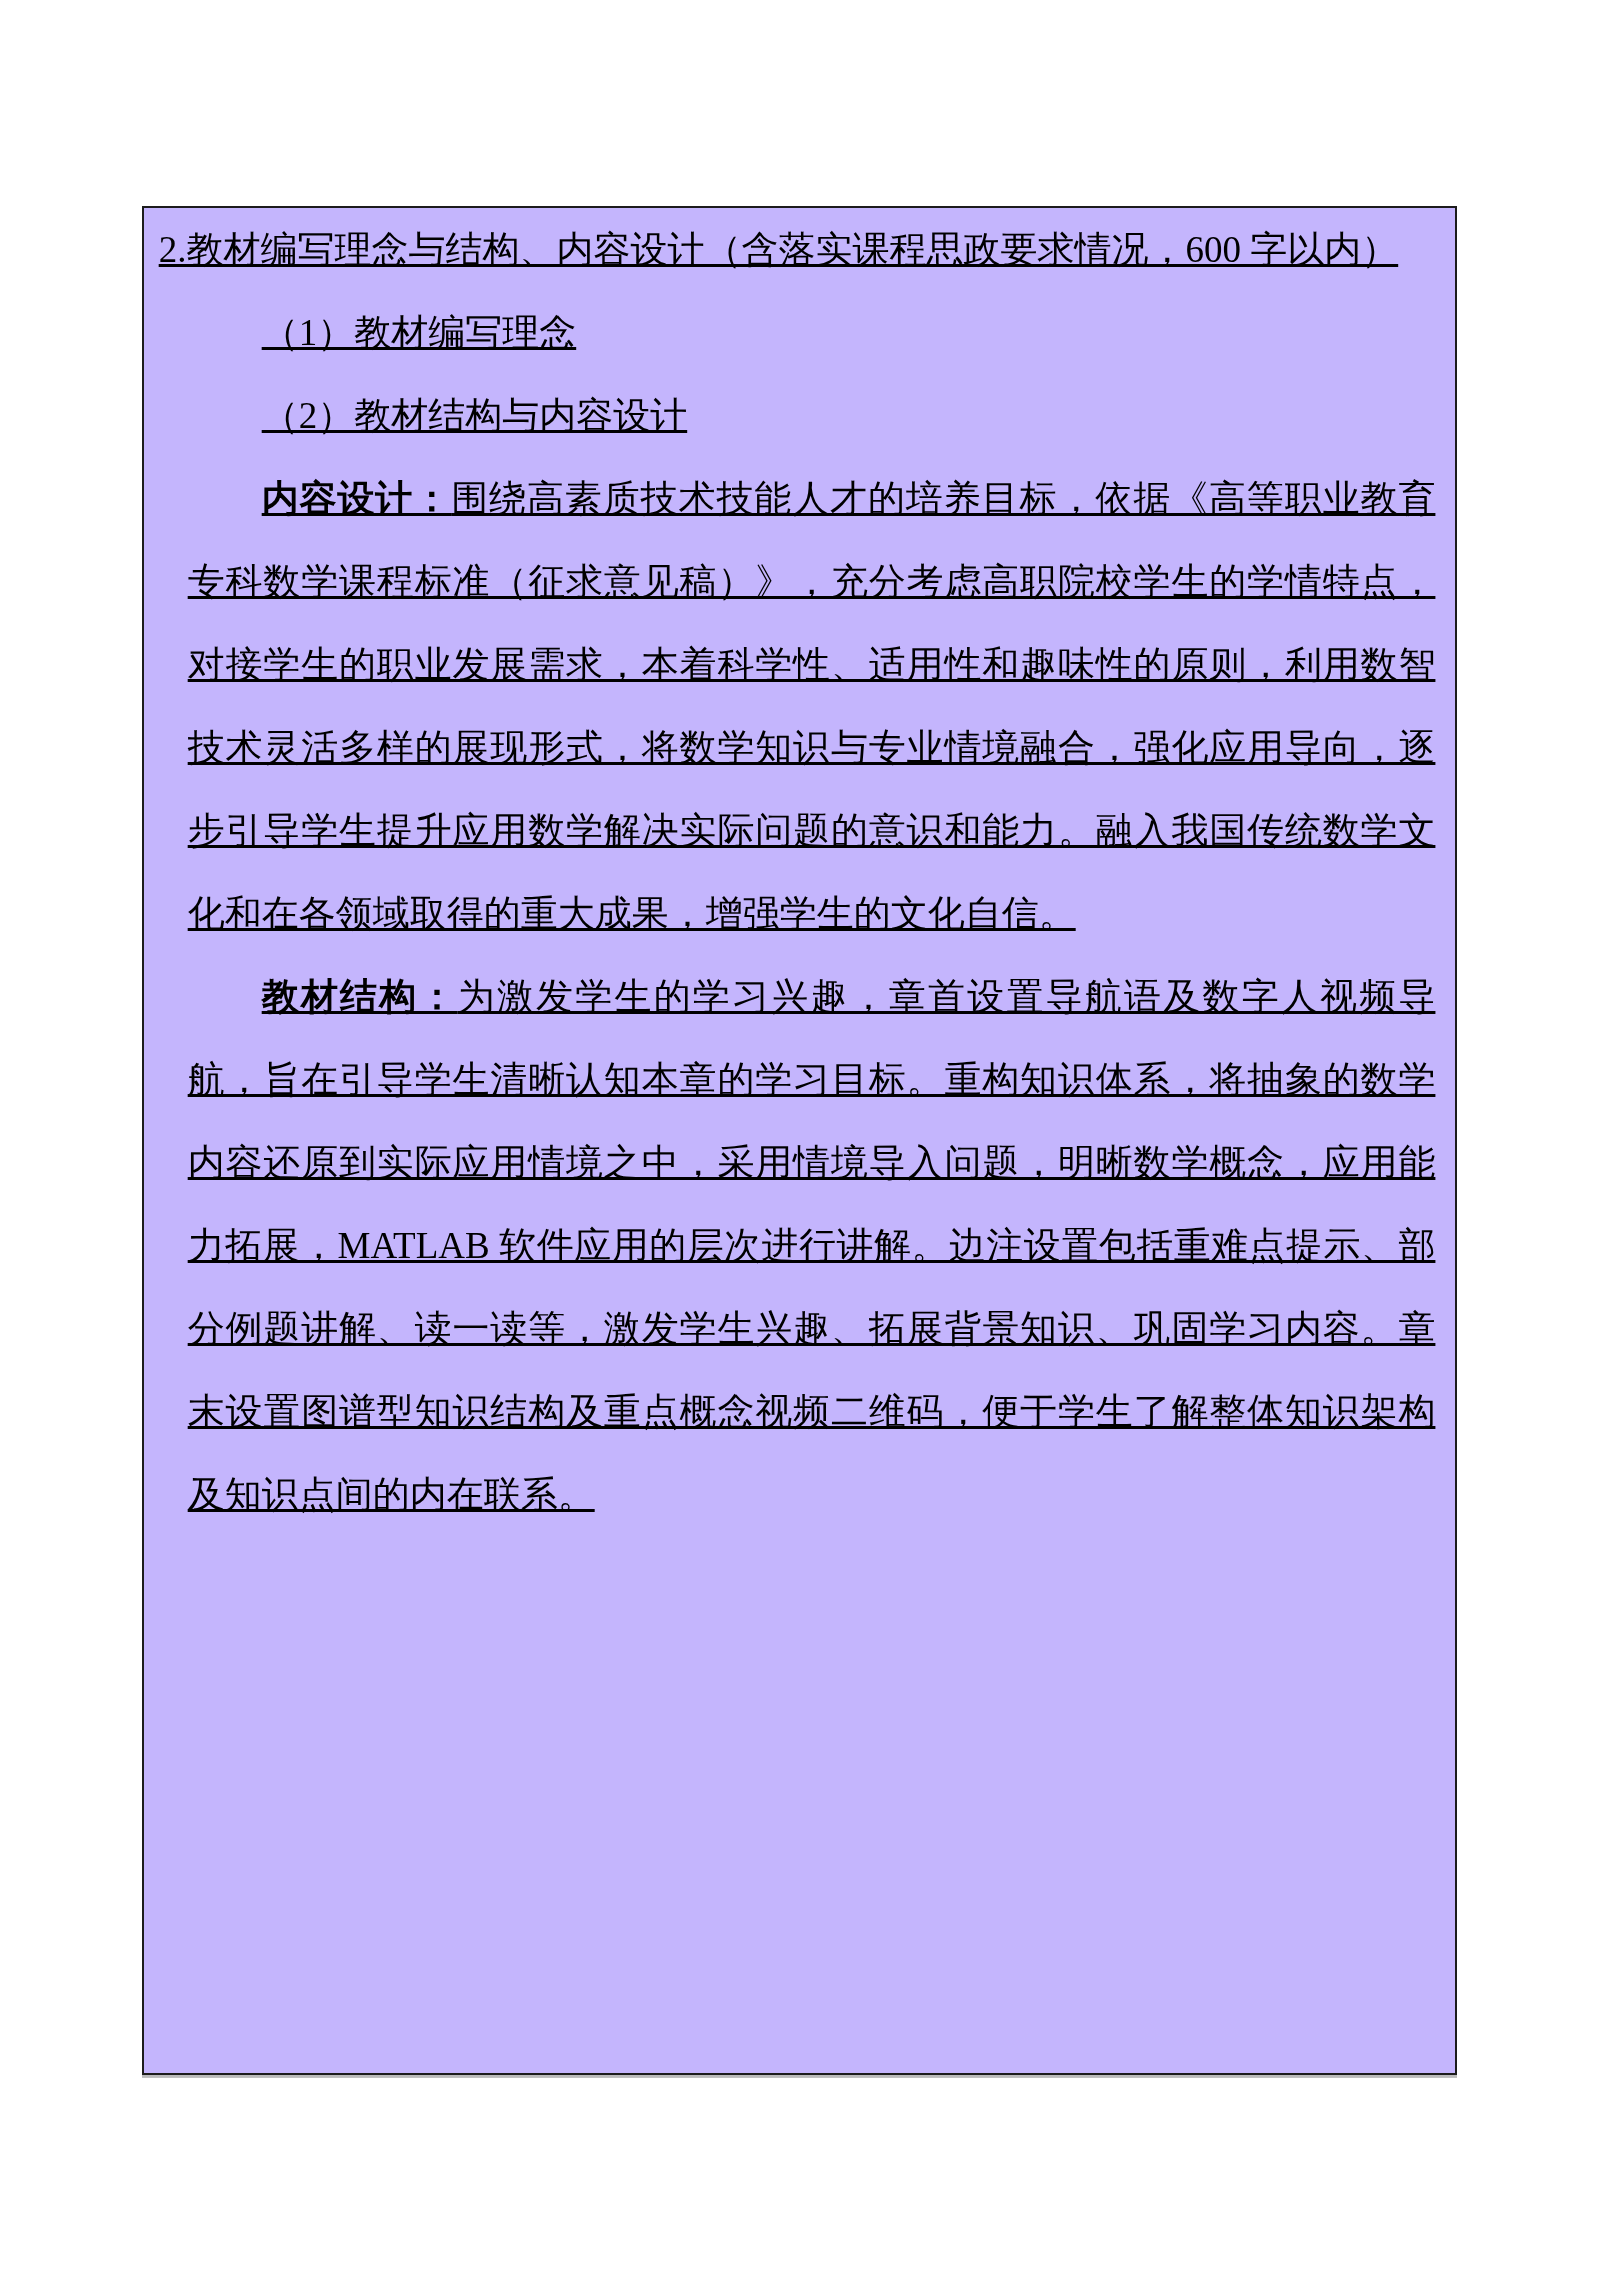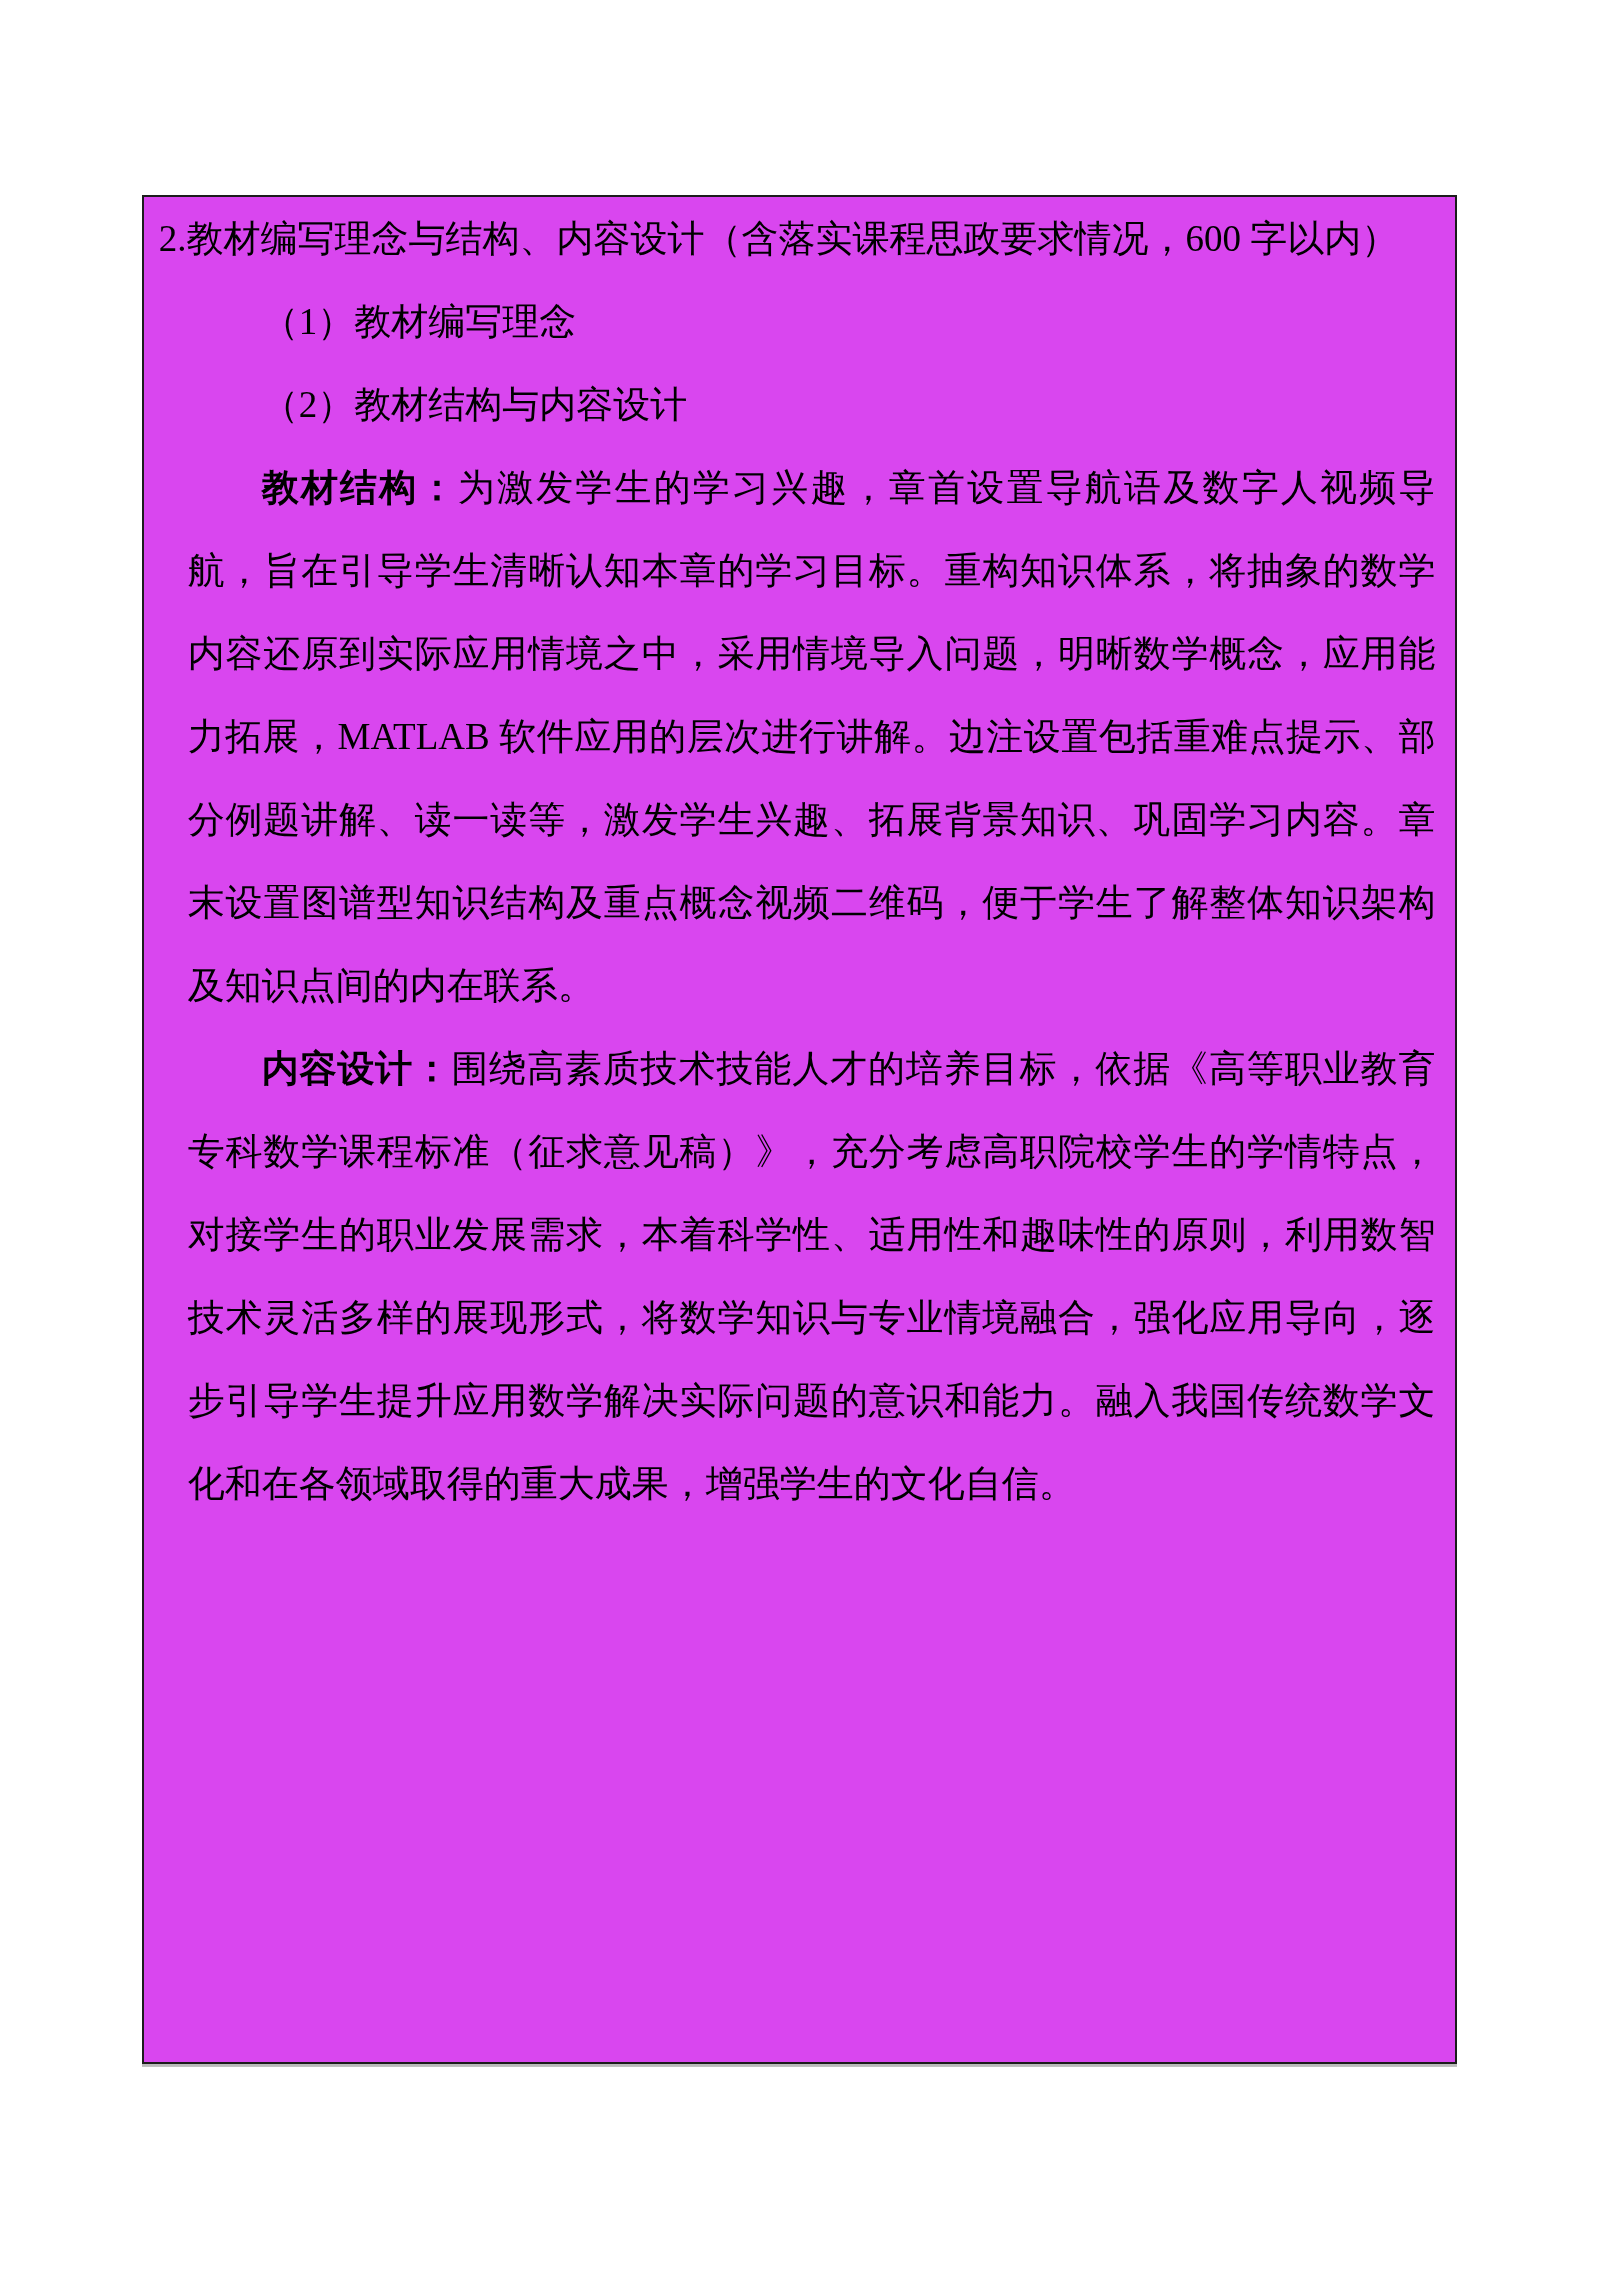--- a/index.html
+++ b/index.html
@@ -15,29 +15,30 @@
     color: #000000;
   }
   .doc-page {
     position: absolute;
     inset: 0;
     background: #ffffff;
   }
   .doc-cell {
     position: absolute;
     left: 142px;
-    top: 195px;
+    top: 206px;
     width: 1315px;
     height: 1869px;
     box-sizing: border-box;
     border: 2.9px solid #1c1c1c;
     box-shadow: 0 2.9px 0 rgba(130,130,130,0.55);
     padding: 0 19.6px 0 14.7px;
     overflow: hidden;
-    background: #d946ef;
+    background: #c4b5fd;
+    text-decoration: underline;
   }
   .doc-cell p {
     margin: 0;
     font-size: 37px;
     line-height: 83px;
     text-align: justify;
     letter-spacing: 0;
   }
   .doc-cell p.title {
     text-indent: 0;
@@ -51,17 +52,17 @@
   }
 </style>
 </head>
 <body>
 
 <div class="doc-page">
   <div class="doc-cell">
       <p class="title"><span>2.教材编写理念与结构、内容设计（含落实课程思政要求情况，600 字以内）</span></p>
       <p class="indent"><span>（1）教材编写理念</span></p>
       <p class="indent"><span>（2）教材结构与内容设计</span></p>
+      <p class="indent"><span class="bold">内容设计：</span><span>围绕高素质技术技能人才的培养目标，依据《高等职业教育专科数学课程标准（征求意见稿）》，充分考虑高职院校学生的学情特点，对接学生的职业发展需求，本着科学性、适用性和趣味性的原则，利用数智技术灵活多样的展现形式，将数学知识与专业情境融合，强化应用导向，逐步引导学生提升应用数学解决实际问题的意识和能力。融入我国传统数学文化和在各领域取得的重大成果，增强学生的文化自信。</span></p>
       <p class="indent"><span class="bold">教材结构：</span><span>为激发学生的学习兴趣，章首设置导航语及数字人视频导航，旨在引导学生清晰认知本章的学习目标。重构知识体系，将抽象的数学内容还原到实际应用情境之中，采用情境导入问题，明晰数学概念，应用能力拓展，MATLAB 软件应用的层次进行讲解。边注设置包括重难点提示、部分例题讲解、读一读等，激发学生兴趣、拓展背景知识、巩固学习内容。章末设置图谱型知识结构及重点概念视频二维码，便于学生了解整体知识架构及知识点间的内在联系。</span></p>
-      <p class="indent"><span class="bold">内容设计：</span><span>围绕高素质技术技能人才的培养目标，依据《高等职业教育专科数学课程标准（征求意见稿）》，充分考虑高职院校学生的学情特点，对接学生的职业发展需求，本着科学性、适用性和趣味性的原则，利用数智技术灵活多样的展现形式，将数学知识与专业情境融合，强化应用导向，逐步引导学生提升应用数学解决实际问题的意识和能力。融入我国传统数学文化和在各领域取得的重大成果，增强学生的文化自信。</span></p>
     </div>
 </div>
 
 
 </body></html>

